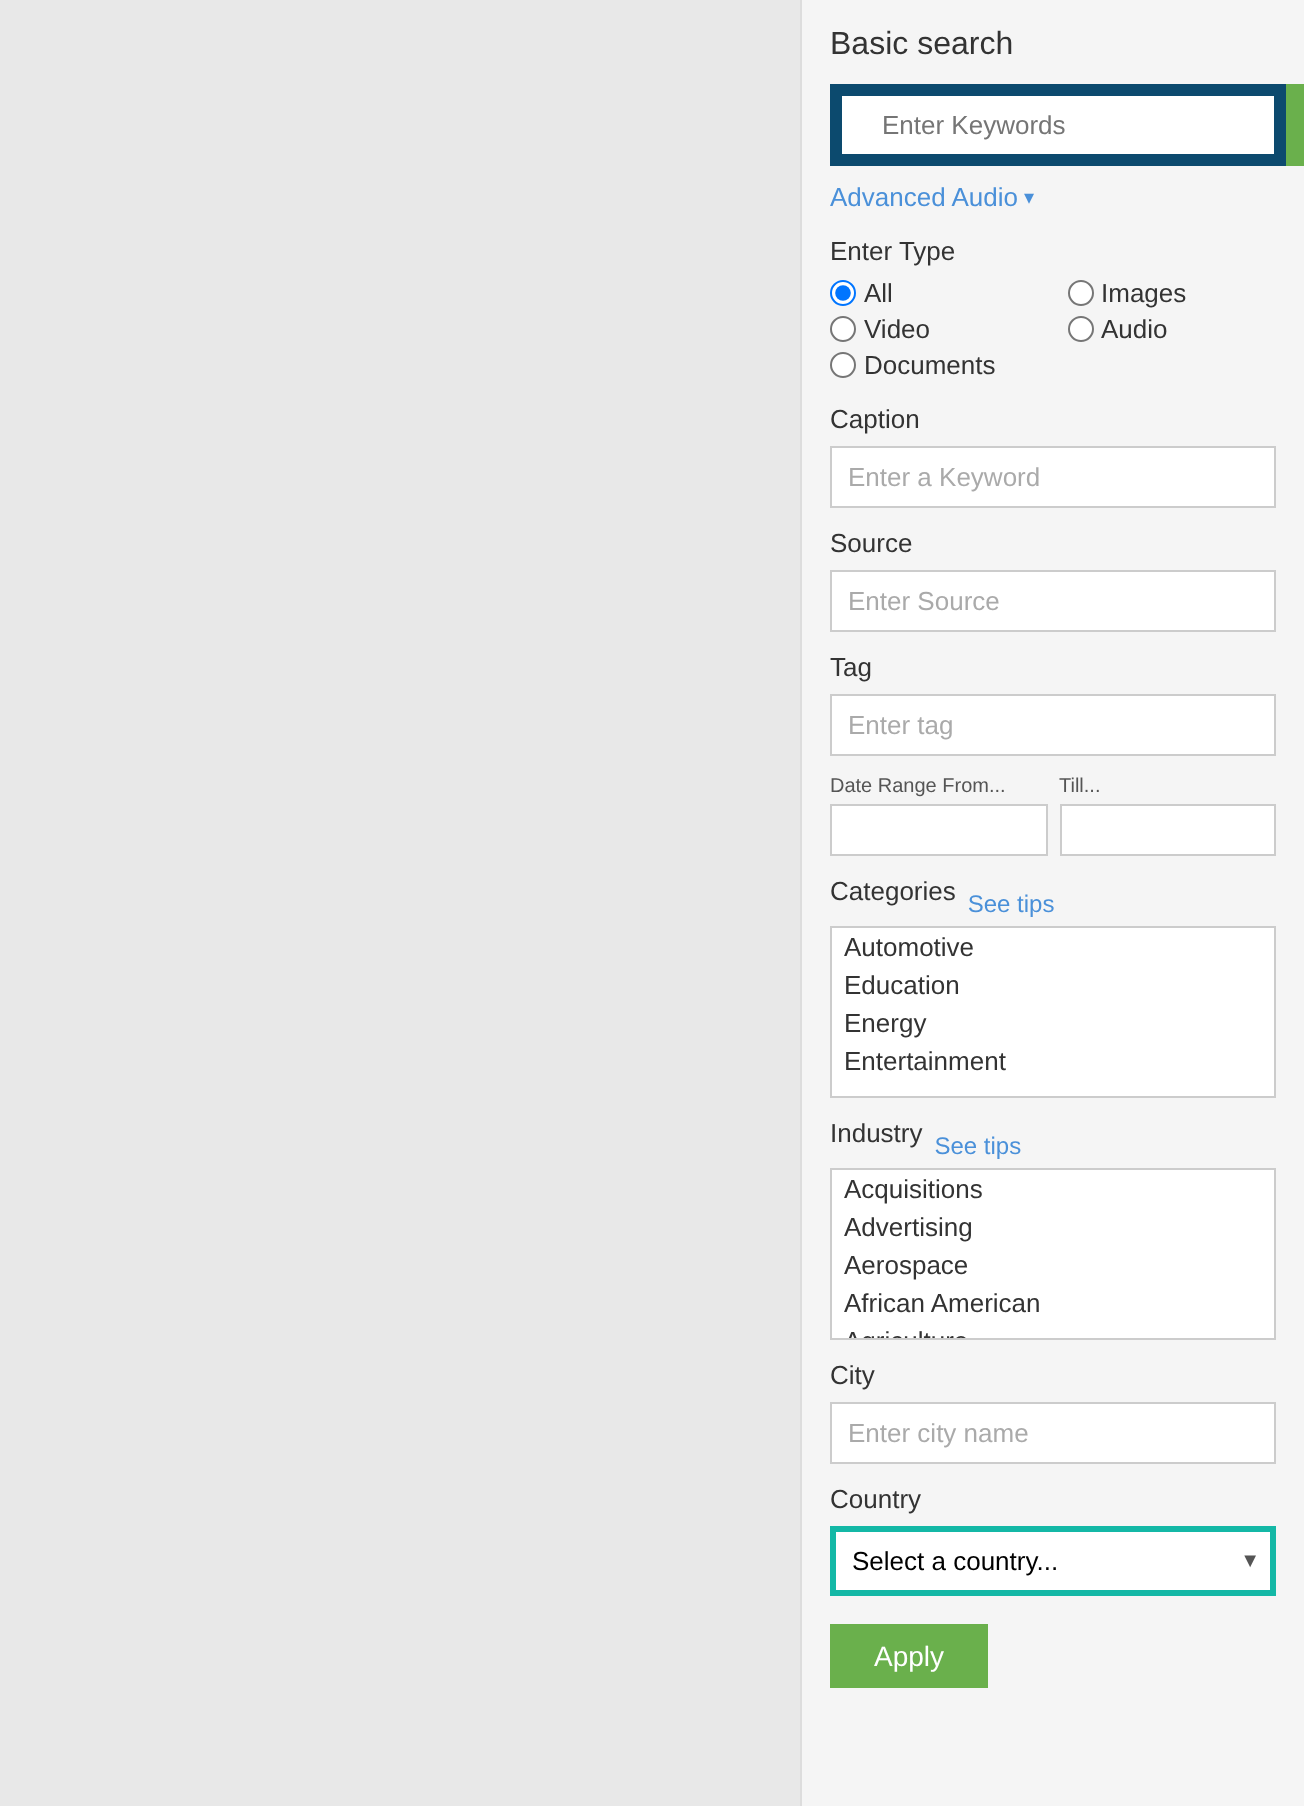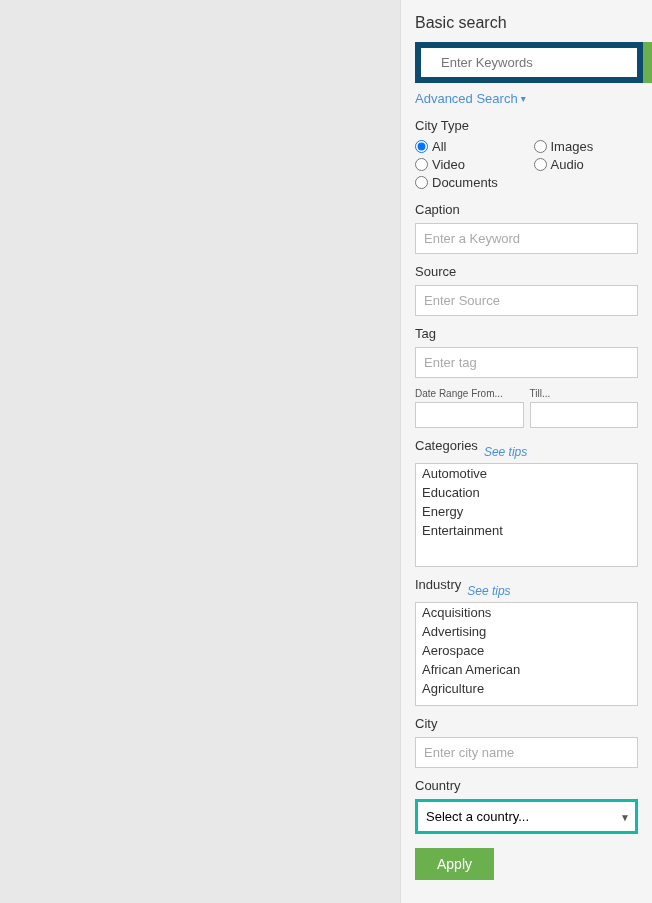--- a/index.html
+++ b/index.html
@@ -33,23 +33,23 @@
     .field-section { margin-bottom: 10px; }
     .field-input { width: 100%; border: 1px solid #ccc; padding: 7px 8px; font-size: 13px; outline: none; background: white; color: #999; }
     .field-input::placeholder { color: #aaa; }
 
     .date-range { display: flex; gap: 6px; margin-bottom: 10px; }
     .date-range-col { flex: 1; }
     .date-label { font-size: 10px; color: #555; margin-bottom: 3px; }
     .date-input { width: 100%; border: 1px solid #ccc; padding: 5px 6px; font-size: 12px; }
 
     .categories-header { display: flex; align-items: flex-end; gap: 6px; margin-bottom: 4px; }
-    .see-tips { color: #4a90d9; font-size: 12px; cursor: pointer; font-style: italic; }
+    .see-tips { color: #4a90d9; font-size: 12px; cursor: pointer; }
 
-    .listbox { width: 100%; height: 104px; border: 1px solid #ccc; background: white; overflow-y: scroll; font-size: 13px; }
+    .listbox { width: 100%; height: 86px; border: 1px solid #ccc; background: white; overflow-y: scroll; font-size: 13px; }
     .listbox-item { padding: 2px 6px; cursor: pointer; color: #333; }
 
     .city-section { margin-bottom: 10px; }
     .country-section { margin-bottom: 14px; }
 
     .country-select { width: 100%; border: 3px solid #14b8a6; padding: 7px 8px; font-size: 13px; background: white; appearance: none; -webkit-appearance: none; cursor: pointer; }
     .country-select-wrapper { position: relative; }
     .country-select-wrapper::after { content: '▼'; position: absolute; right: 8px; top: 50%; transform: translateY(-50%); font-size: 10px; color: #555; pointer-events: none; }
 
     .apply-btn { background: #6ab04c; color: white; border: none; padding: 8px 22px; font-size: 14px; cursor: pointer; }
@@ -70,26 +70,26 @@
   <div class="search-panel">
 
     <div class="basic-search-title">Basic search</div>
 
     <div class="search-bar">
       <input class="search-input" type="text" placeholder="Enter Keywords" style="">
       <button class="go-btn">Go</button>
     </div>
 
     <div class="advanced-search-link">
-      <span>Advanced Search</span>
+      <span>Advanced Audio</span>
       <span class="arrow">▾</span>
     </div>
 
     <div class="media-type-section">
-      <div class="section-label">City Type</div>
+      <div class="section-label">Enter Type</div>
       <div class="radio-grid">
         <div class="radio-row">
           <input type="radio" name="media" id="r-all" checked="" style="">
           <label for="r-all">All</label>
         </div>
         <div class="radio-row">
           <input type="radio" name="media" id="r-images" style="">
           <label for="r-images">Images</label>
         </div>
         <div class="radio-row">

